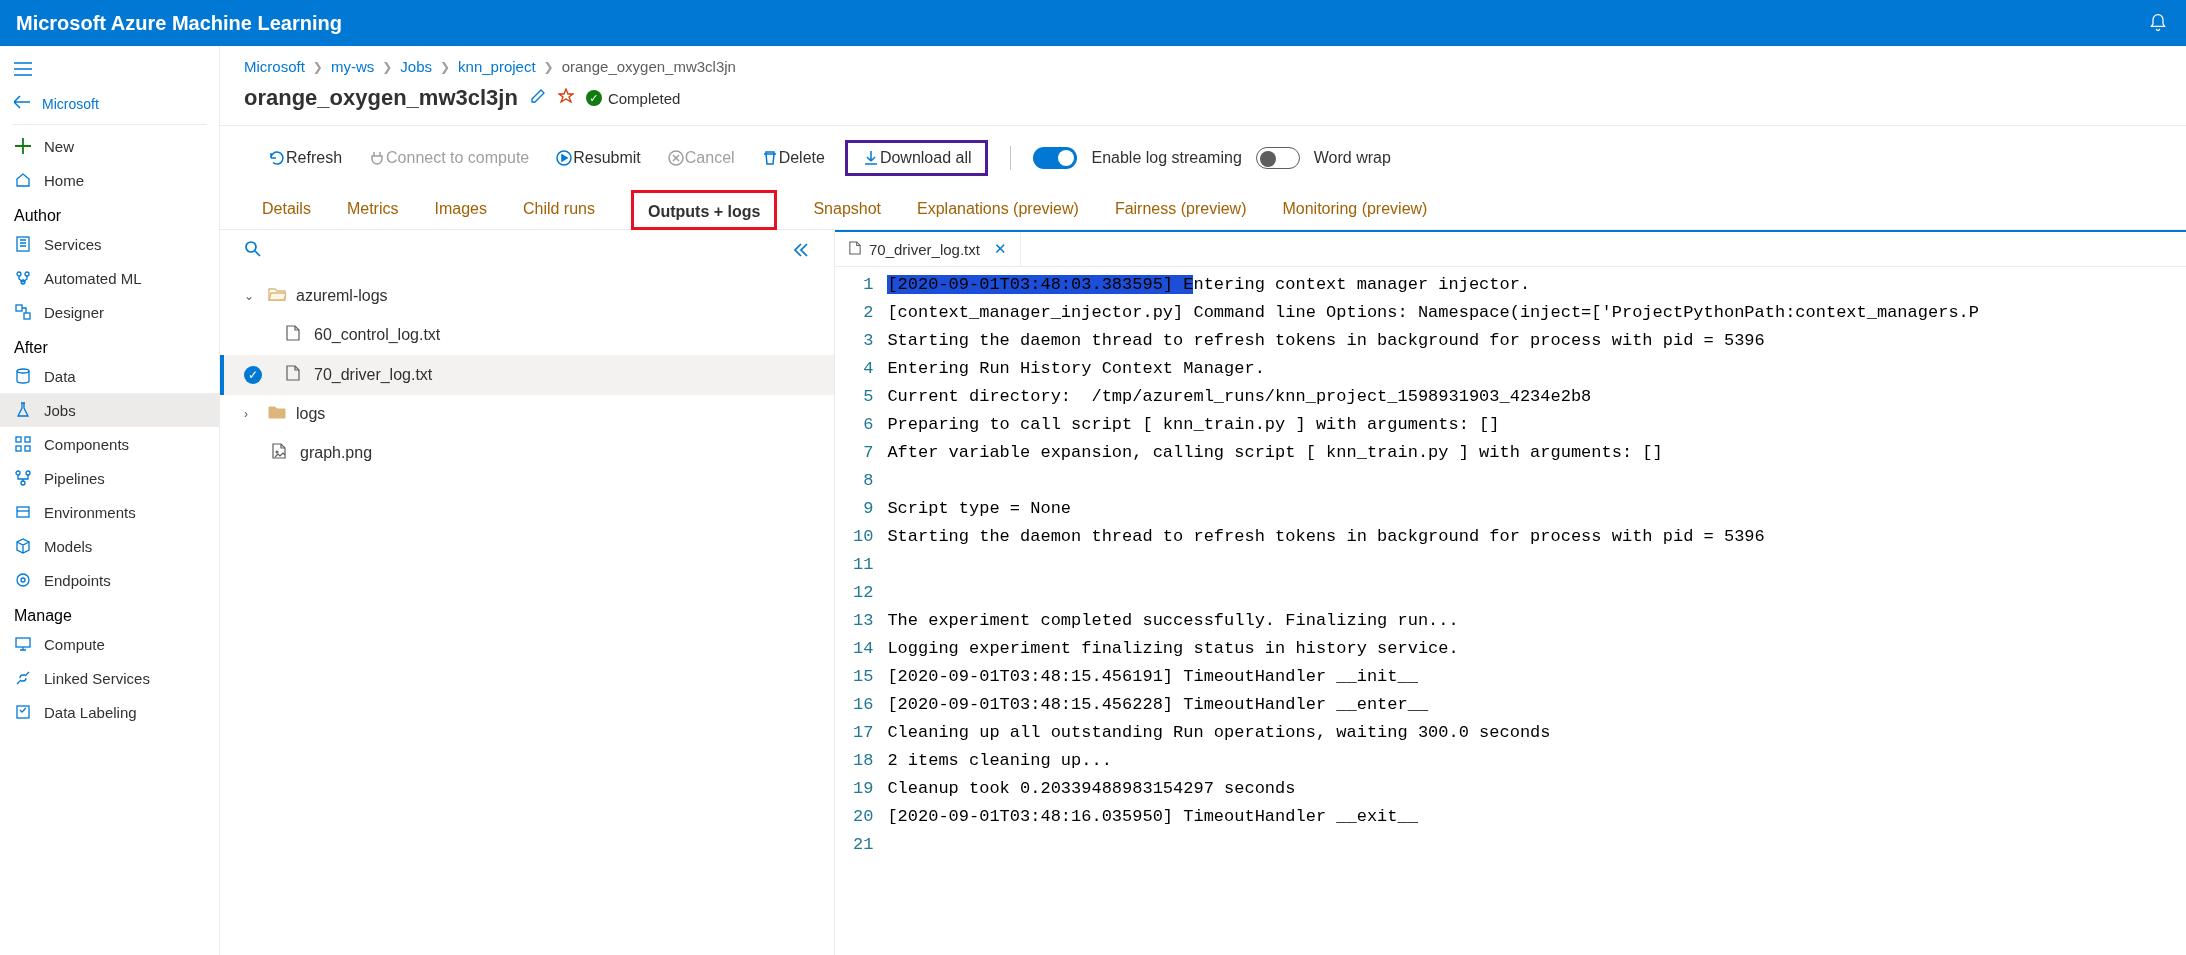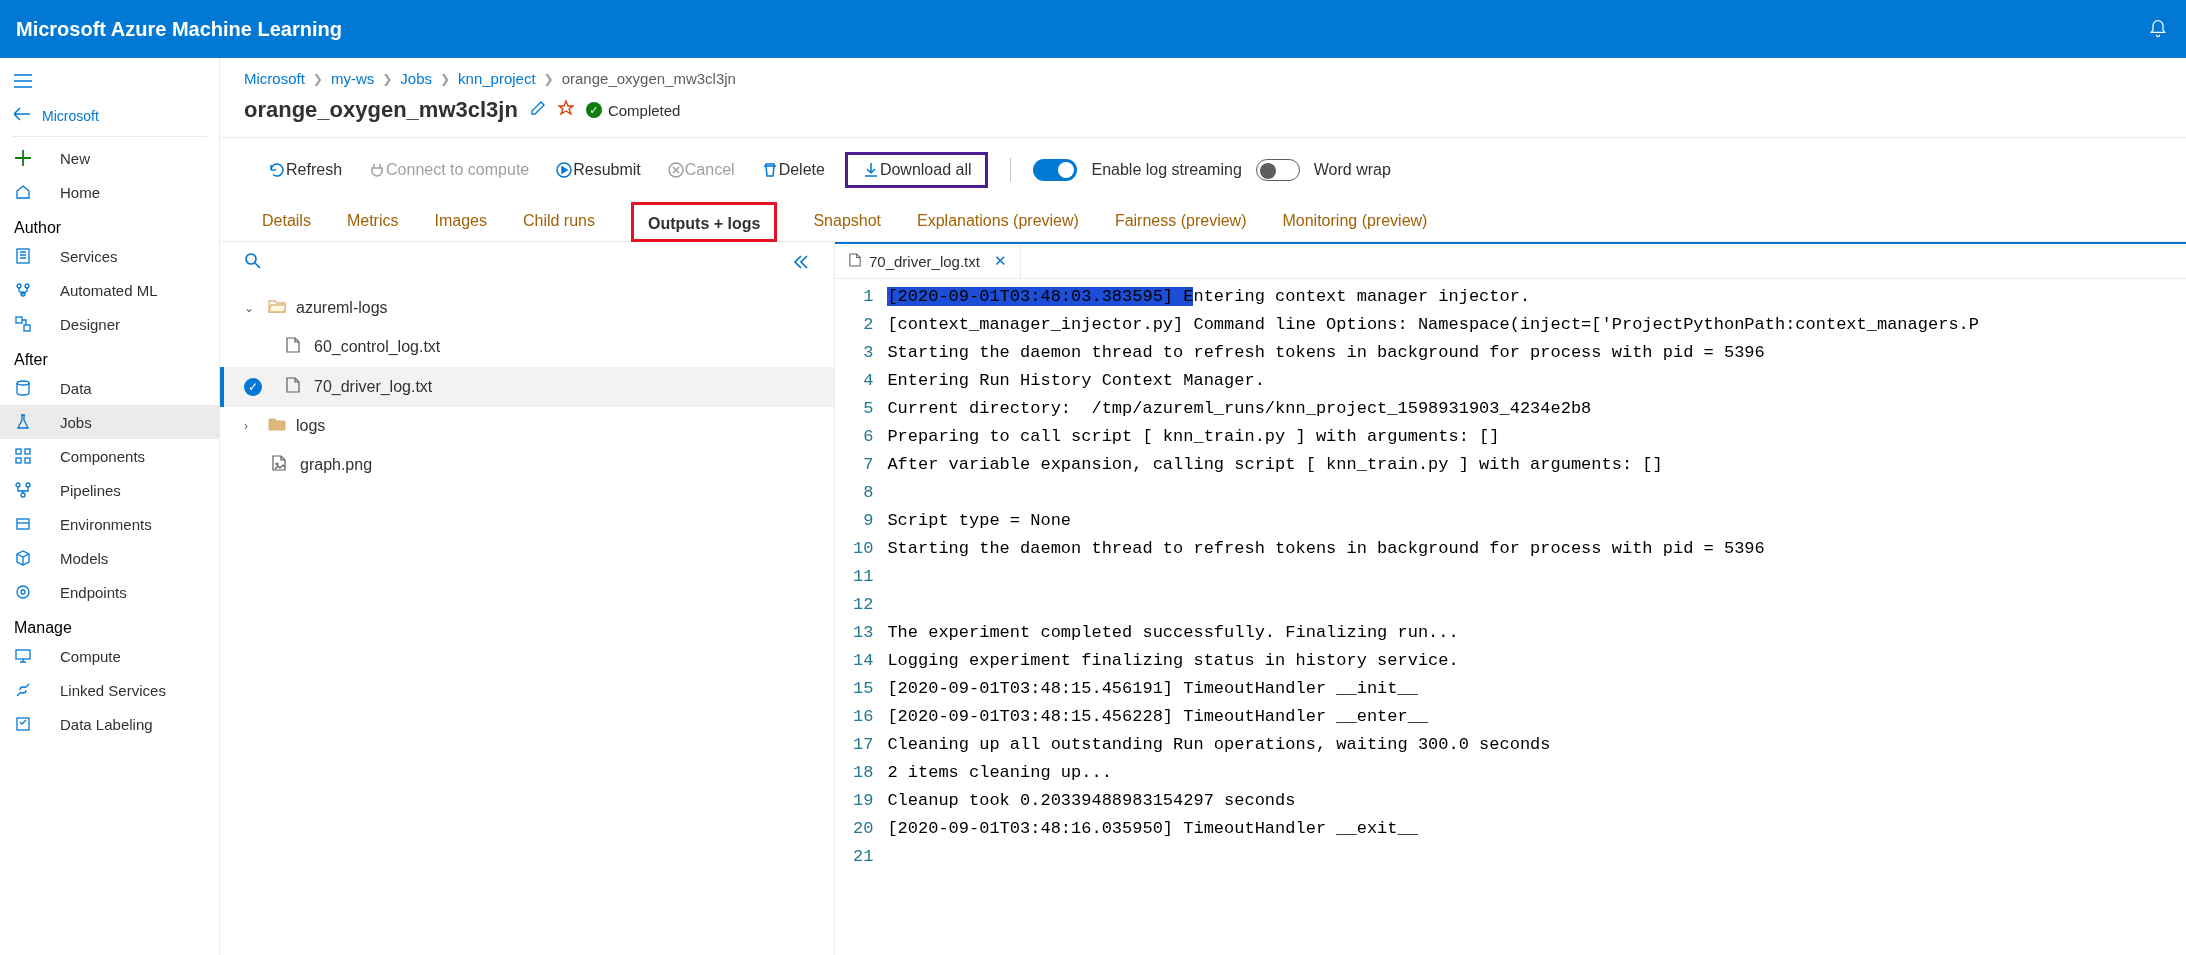--- a/index.html
+++ b/index.html
@@ -1,29 +1,29 @@
 <!DOCTYPE html>
 <html><head>
 <meta charset="utf-8">
 <style>
 * { box-sizing: border-box; margin: 0; padding: 0; }
 body { font-family: "Segoe UI", -apple-system, BlinkMacSystemFont, sans-serif; font-size: 14px; color: #323130; background: #fff; overflow: hidden; }
 .app { display: flex; flex-direction: column; height: 100vh; width: 2186px; }
 
 
-.top-bar { height: 58px; background: #0078d4; color: #fff; display: flex; align-items: center; padding: 0 16px; font-weight: 600; font-size: 20px; }
+.top-bar { height: 46px; background: #0078d4; color: #fff; display: flex; align-items: center; padding: 0 16px; font-weight: 600; font-size: 20px; }
 .top-bar .title { flex: 1; }
 .top-bar .bell { width: 24px; height: 24px; display:flex;align-items:center;justify-content:center; }
 
 
 .main-row { flex: 1; display: flex; min-height: 0; }
 
 
 .left-nav { width: 220px; border-right: 1px solid #edebe9; display: flex; flex-direction: column; padding-top: 8px; }
-.nav-item { display: flex; align-items: center; gap: 28px; padding: 8px 14px; color: #323130; cursor: pointer; font-size: 15px; }
+.nav-item { display: flex; align-items: center; gap: 12px; padding: 8px 14px; color: #323130; cursor: pointer; font-size: 15px; }
 .nav-item .icon { width: 18px; height: 18px; display:inline-flex; align-items:center; justify-content:center; }
 .nav-section { font-size: 16px; color: #000000; padding: 10px 14px 2px 14px; }
 .nav-divider { border-top:1px solid #edebe9; margin: 4px 12px; }
 .nav-item.active { background:#edebe9; }
 .back-arrow { padding: 8px 14px; color:#0078d4; display:flex; align-items:center; gap:12px;}
 .hamburger { padding: 8px 14px; color:#0078d4;}
 
 
 .content { flex:1; display:flex; flex-direction:column; min-width:0; }
 

